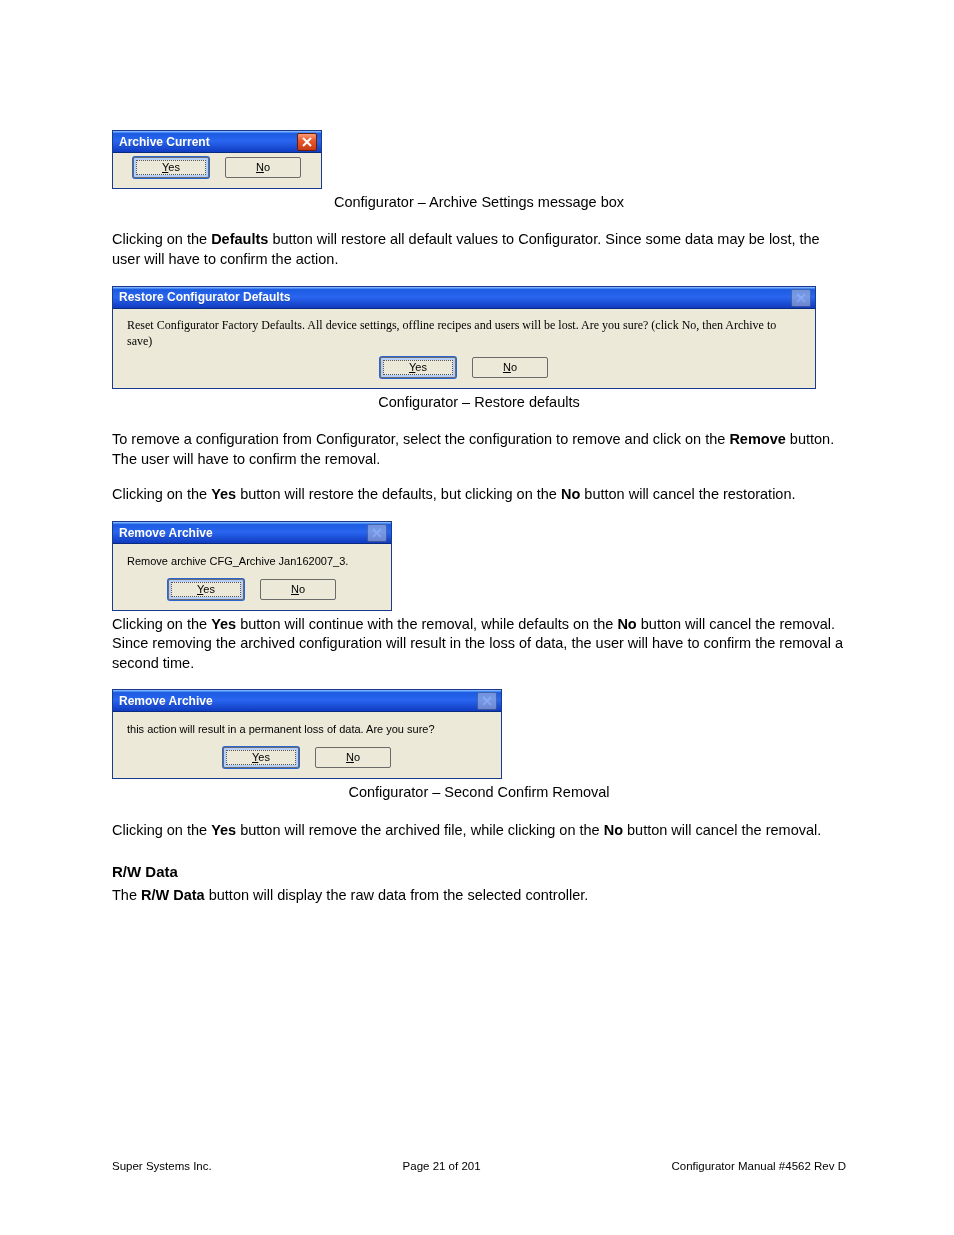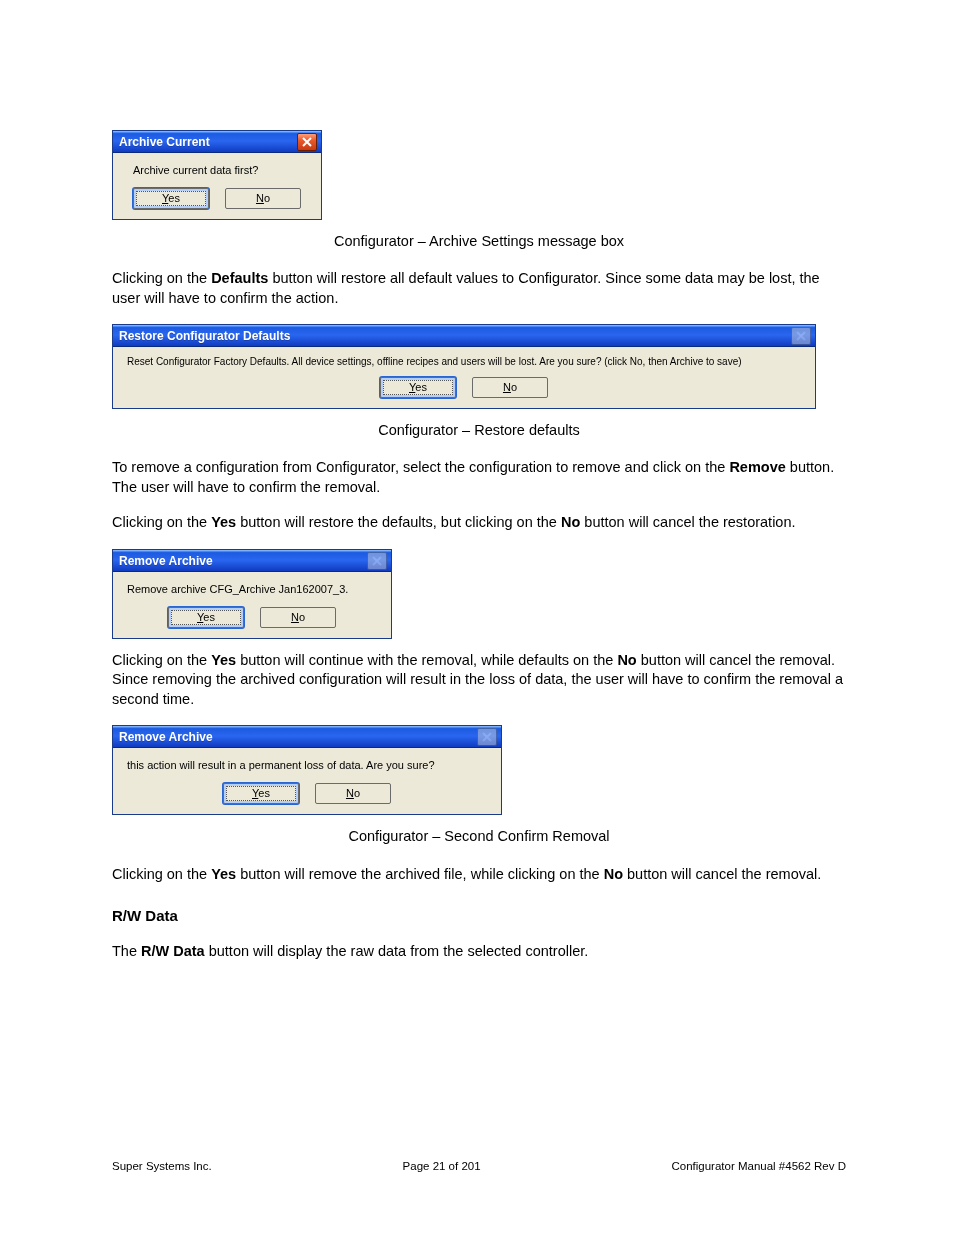--- a/index.html
+++ b/index.html
@@ -33,21 +33,21 @@
     font-size: 15px;
     margin: 22px 0 2px 0;
   }
 
   
   .dialog {
     display: inline-block;
     border: 1px solid #1a3a8a;
     background: #ece9d8;
     box-sizing: border-box;
-    margin-bottom: 12px;
+    margin-bottom: 4px;
   }
   .titlebar {
     height: 22px;
     background: linear-gradient(to bottom,
       #3b78ff 0%, #1e56d6 6%, #2a66f0 20%, #2457d8 60%, #1b43b8 100%);
     background: linear-gradient(to bottom,
       #5a9cff 0%, #1c5be0 8%, #2a66f0 45%, #0f3bc0 100%);
     display: flex;
     align-items: center;
     padding: 0 4px 0 6px;
@@ -137,21 +137,20 @@
   <div class="dialog-wrap">
     <div class="dialog" style="width:210px;">
       <div class="titlebar">
         <span class="titlebar-text">Archive Current</span>
         <span class="xp-close">
           <svg class="xp-close-x" viewBox="0 0 10 10">
               <path d="M1 1 L9 9 M9 1 L1 9" stroke="#fff" stroke-width="2"></path>
             </svg>
         </span>
       </div>
-      <div class="dialog-body" style="padding-left:20px;">Archive current data first?</div>
       <div class="dialog-buttons">
         <span class="xp-btn default"><span class="u">Y</span><span>es</span></span>
         <span class="xp-btn"><span class="u">N</span><span>o</span></span>
       </div>
     </div>
   </div>
   <p class="caption gap-after-caption">Configurator – Archive Settings message box</p>
 
   <p class="para">
     <span>Clicking on the </span><span class="bold">Defaults</span><span> button will restore all default values to Configurator. Since some data may be lost, the user will have to confirm the action.</span>
@@ -160,21 +159,21 @@
   <div class="dialog-wrap">
     <div class="dialog" style="width:704px;">
       <div class="titlebar">
         <span class="titlebar-text">Restore Configurator Defaults</span>
         <span class="xp-close disabled">
           <svg class="xp-close-x" viewBox="0 0 10 10">
               <path d="M1 1 L9 9 M9 1 L1 9" stroke="#fff" stroke-width="2"></path>
             </svg>
         </span>
       </div>
-      <div class="dialog-body" style="font-size:10px; padding:8px 14px 4px 14px;">Reset Configurator Factory Defaults.  All device settings, offline recipes and users will be lost.  Are you sure? (click No, then Archive to save)</div>
+      <div class="dialog-body" style="font-size:12px; padding:8px 14px 4px 14px;font-family:Liberation Serif, serif;">Reset Configurator Factory Defaults.  All device settings, offline recipes and users will be lost.  Are you sure? (click No, then Archive to save)</div>
       <div class="dialog-buttons">
         <span class="xp-btn default"><span class="u">Y</span><span>es</span></span>
         <span class="xp-btn"><span class="u">N</span><span>o</span></span>
       </div>
     </div>
   </div>
   <p class="caption gap-after-caption">Configurator – Restore defaults</p>
 
   <p class="para">
     <span>To remove a configuration from Configurator, select the configuration to remove and click on the </span><span class="bold">Remove</span><span> button.  The user will have to confirm the removal.</span>
@@ -223,21 +222,21 @@
       </div>
     </div>
   </div>
   <p class="caption gap-after-caption">Configurator – Second Confirm Removal</p>
 
   <p class="para">
     <span>Clicking on the </span><span class="bold">Yes</span><span> button will remove the archived file, while clicking on the </span><span class="bold">No</span><span> button will cancel the removal.</span>
   </p>
 
   <p class="heading">R/W Data</p>
-  <p class="para" style="margin-top:16px;">
+  <p class="para" style="margin-top:4px;">
     <span>The </span><span class="bold">R/W Data</span><span> button will display the raw data from the selected controller.</span>
   </p>
 
   <div class="footer">
     <span>Super Systems Inc.</span>
     <span>Page 21 of 201</span>
     <span>Configurator Manual #4562 Rev D</span>
   </div>
 
 </div>

